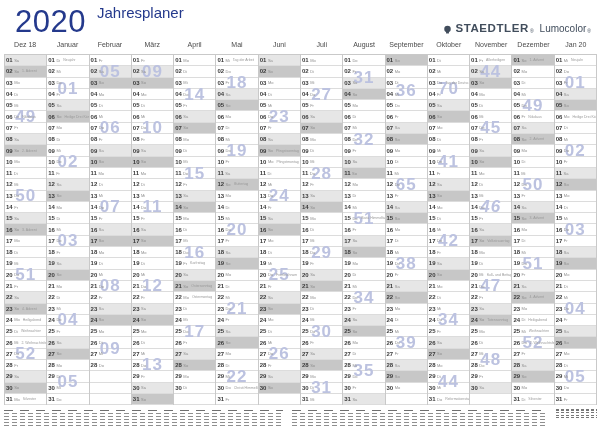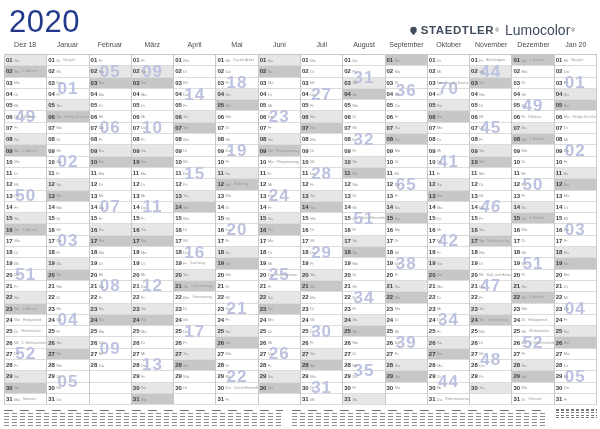--- a/index.html
+++ b/index.html
@@ -1,25 +1,25 @@
 <!DOCTYPE html>
 <html style="--title_blue: #24398c; --brand_gray: #414d5c; --week_number: #bcc2e0; --saturday_fill: #e6e6e6; --sunday_fill: #c7c7c7; --day_number: #3a3a3a; --weekday_label: #8d8d8d; --holiday_text: #9a9a9a; --grid_line: #dcdcdc; --col_line: #c9c9c9; --header_text: #4a4a4a;"><head>
 <meta charset="utf-8">
 <style>
   html,body{margin:0;padding:0}
   body{width:600px;height:429px;background:#fff;font-family:"Liberation Sans",sans-serif;
        position:relative;overflow:hidden;-webkit-font-smoothing:antialiased}
-  .title-row{position:absolute;top:4px;left:9px;display:flex;align-items:flex-start}
+  .title-row{position:absolute;top:4px;left:15px;display:flex;align-items:flex-start}
   .year{font-size:31px;color:var(--title_blue);font-weight:400;letter-spacing:0.5px}
   .planner-label{font-size:15px;color:var(--title_blue);margin-left:11px;font-weight:400}
-  .brand{position:absolute;top:22px;right:24px;display:flex;align-items:center;color:var(--brand_gray)}
+  .brand{position:absolute;top:22px;right:8px;display:flex;align-items:flex-end;color:var(--brand_gray)}
   .mars-icon{width:9px;height:9px;margin-right:3px}
   .brand-name{font-weight:700;font-size:11.5px;letter-spacing:0.6px}
   .brand-reg{font-size:5px;vertical-align:super;margin:0 1px}
-  .brand-product{font-size:14px;font-weight:400;margin-left:5px}
+  .brand-product{font-size:10px;font-weight:400;margin-left:5px}
 
   .cal{position:absolute;left:4px;right:3px;top:41px}
   #months-header{display:flex;height:13px}
   .mh{flex:1;text-align:center;font-size:7px;color:var(--header_text);
       white-space:nowrap;overflow:hidden}
   #grid{display:flex;height:350px;border-top:1px solid var(--col_line);
         border-right:1px solid var(--col_line)}
   .col{flex:1;display:flex;flex-direction:column;position:relative;
        border-left:1px solid var(--col_line);min-width:0}
   .cell{flex:1;box-sizing:border-box;border-bottom:1px solid var(--grid_line);
@@ -43,20 +43,21 @@
            background:repeating-linear-gradient(90deg,#8f8f8f 0 5px,transparent 5px 8px)}
   .lg-line.hdr{background:repeating-linear-gradient(90deg,#6f6f6f 0 9px,transparent 9px 16px)}
   .imprint-note .lg-line{height:1.2px;margin:1.4px 0;
            background:repeating-linear-gradient(90deg,#777 0 3px,transparent 3px 5px)}
 </style>
 </head>
 <body>
 
 <div class="title-row">
   <span class="year">2020</span>
+  <span class="planner-label">Jahresplaner</span>
 </div>
 
 <div class="brand">
   <svg class="mars-icon" viewBox="0 0 10 10">
     <circle cx="5" cy="4.4" r="3.6" fill="#414d5c"></circle>
     <rect x="3.4" y="7" width="3.2" height="2.4" fill="#414d5c"></rect>
   </svg>
   <span class="brand-name">STAEDTLER</span>
   <span class="brand-reg">®</span>
   <span class="brand-product">Lumocolor</span>

